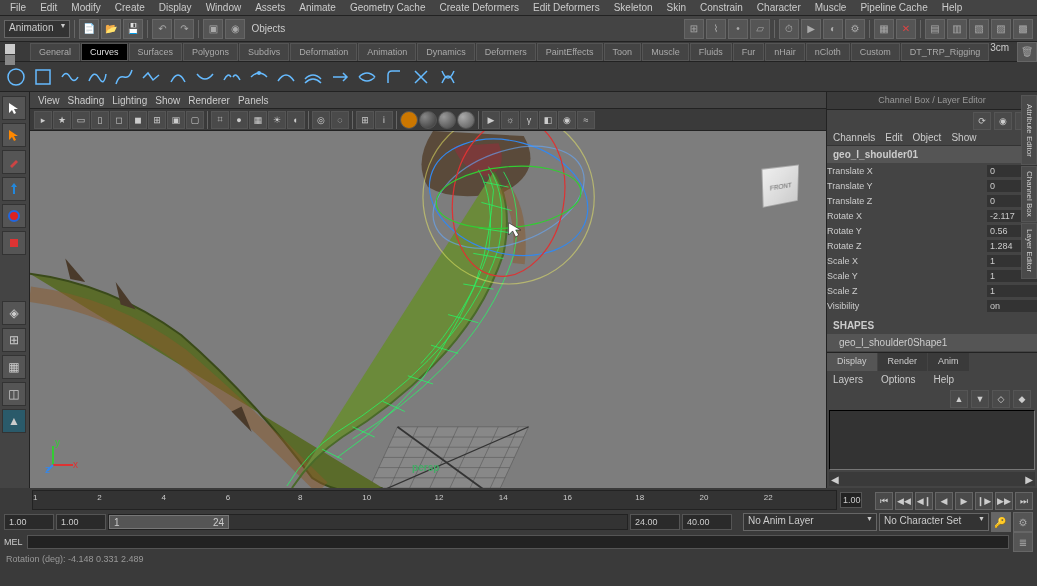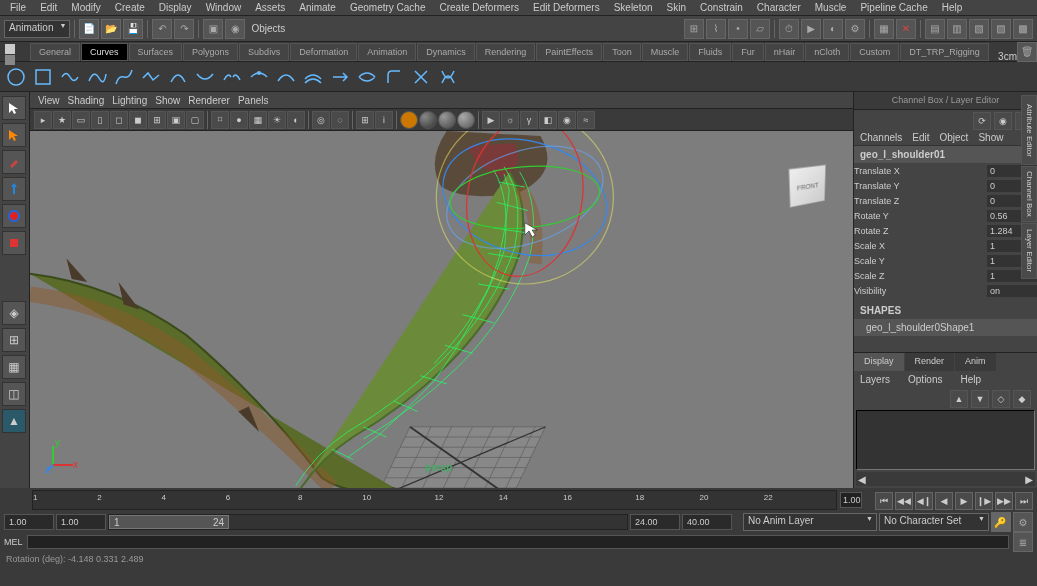--- a/index.html
+++ b/index.html
@@ -24,21 +24,21 @@
 .viewport-wrap{flex:1;display:flex;flex-direction:column;background:#2a2a2a}
 .vp-menu{height:17px;background:#444;display:flex;align-items:center;gap:8px;padding:0 8px;font-size:9px;border-bottom:1px solid #222}
 .vp-toolbar{height:22px;background:#3a3a3a;display:flex;align-items:center;gap:1px;padding:0 4px;border-bottom:1px solid #222}
 .vp-ico{width:18px;height:18px;background:#4a4a4a;border:1px solid #555;display:inline-flex;align-items:center;justify-content:center;font-size:9px}
 .viewport{flex:1;background:#7d7d7d;position:relative;overflow:hidden}
 .creature{position:absolute;top:0;left:0;width:100%;height:100%}
 .viewcube{position:absolute;top:30px;right:20px;width:50px;height:50px;display:flex;align-items:center;justify-content:center;perspective:200px}
 .cube{width:40px;height:40px;background:linear-gradient(135deg,#eee,#ccc);border:1px solid #aaa;transform:rotateX(-20deg) rotateY(25deg);display:flex;align-items:center;justify-content:center;font-size:7px;color:#666}
 .persp-label{position:absolute;bottom:15px;left:48%;font-size:10px;color:#4a6;font-weight:bold}
 .manip{position:absolute;bottom:15px;left:15px}
-.right-panel{width:184px;background:#444;display:flex;flex-direction:column;border-left:1px solid #222}
+.right-panel{width:211px;background:#444;display:flex;flex-direction:column;border-left:1px solid #222}
 .panel-title{height:18px;background:#3a3a3a;text-align:center;font-size:9px;color:#999;padding:3px;border-bottom:1px solid #222}
 .panel-icons{height:20px;display:flex;justify-content:flex-end;gap:3px;padding:2px 4px}
 .channel-menu{height:16px;display:flex;gap:10px;padding:2px 6px;font-size:9px;border-bottom:1px solid #333}
 .obj-name{background:#555;padding:3px 6px;font-size:10px;font-weight:bold}
 .attrs{display:flex;flex-direction:column}
 .attr-row{display:flex;height:15px;align-items:center}
 .attr-label{flex:1;padding-right:4px;font-size:9px;color:#ccc}
 .attr-val{width:50px;background:#333;padding:1px 3px;font-size:9px;color:#ccc}
 .shapes-hdr{padding:3px 6px;font-size:10px;font-weight:bold;margin-top:4px}
 .shape-name{background:#555;padding:3px 12px;font-size:10px}
@@ -129,31 +129,31 @@
 
 <div class="shelf-tabs">
   <div class="shelf-tab">General</div>
   <div class="shelf-tab active">Curves</div>
   <div class="shelf-tab">Surfaces</div>
   <div class="shelf-tab">Polygons</div>
   <div class="shelf-tab">Subdivs</div>
   <div class="shelf-tab">Deformation</div>
   <div class="shelf-tab">Animation</div>
   <div class="shelf-tab">Dynamics</div>
-  <div class="shelf-tab">Rendering</div>
+  <div class="shelf-tab">Deformers</div>
   <div class="shelf-tab">PaintEffects</div>
   <div class="shelf-tab">Toon</div>
   <div class="shelf-tab">Muscle</div>
   <div class="shelf-tab">Fluids</div>
   <div class="shelf-tab">Fur</div>
   <div class="shelf-tab">nHair</div>
   <div class="shelf-tab">nCloth</div>
   <div class="shelf-tab">Custom</div>
   <div class="shelf-tab">DT_TRP_Rigging</div>
-  <div style="margin-left:auto;display:flex;gap:0;align-items:flex-end">
+  <div style="margin-left:auto;display:flex;gap:8px;align-items:flex-start">
     <span>3cm</span>
     <div class="ico">🗑</div>
   </div>
 </div>
 
 <div class="shelf-row">
   <div style="position:absolute;left:4px;top:43px;width:22px">
     <div style="width:10px;height:10px;background:#ccc;margin:1px"></div>
     <div style="width:10px;height:10px;background:#888;margin:1px"></div>
   </div>
@@ -421,20 +421,24 @@
         </div>
       <div class="attr-row">
           <div class="attr-label">Translate Y</div>
           <div class="attr-val">0</div>
         </div>
       <div class="attr-row">
           <div class="attr-label">Translate Z</div>
           <div class="attr-val">0</div>
         </div>
       <div class="attr-row">
+          <div class="attr-label">Rotate X</div>
+          <div class="attr-val">-2.117</div>
+        </div>
+      <div class="attr-row">
           <div class="attr-label">Rotate Y</div>
           <div class="attr-val">0.56</div>
         </div>
       <div class="attr-row">
           <div class="attr-label">Rotate Z</div>
           <div class="attr-val">1.284</div>
         </div>
       <div class="attr-row">
           <div class="attr-label">Scale X</div>
           <div class="attr-val">1</div>

